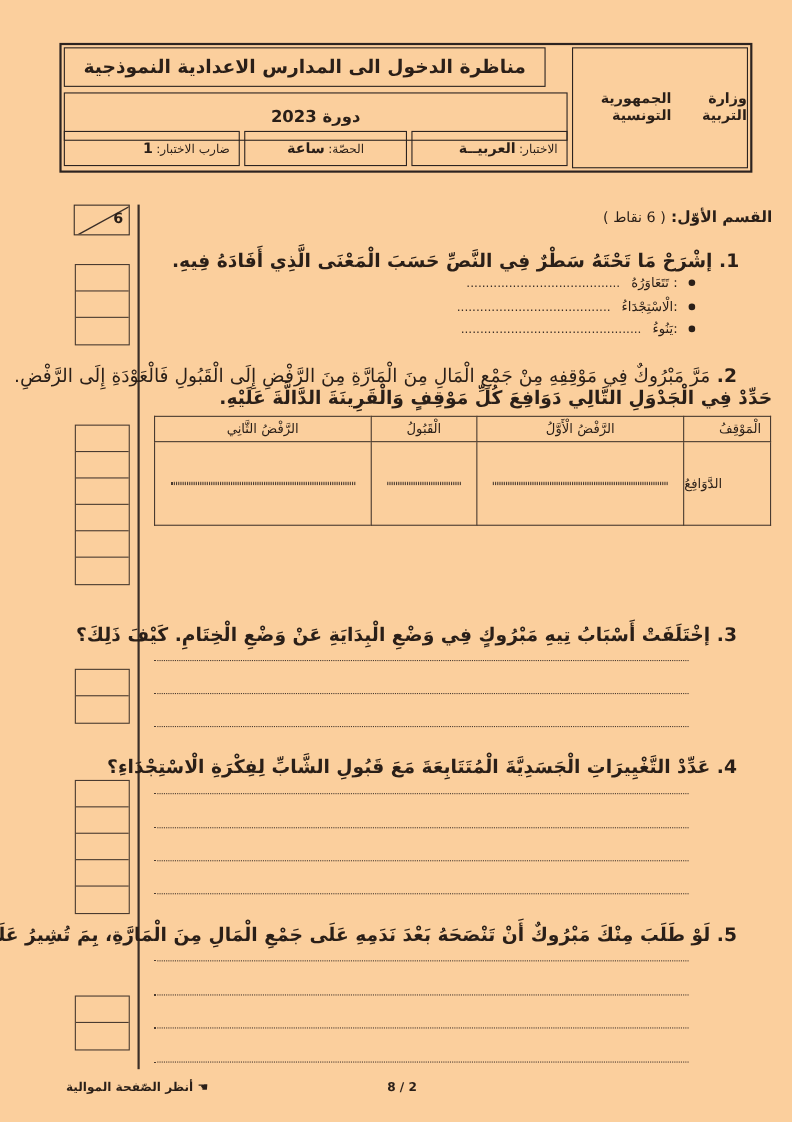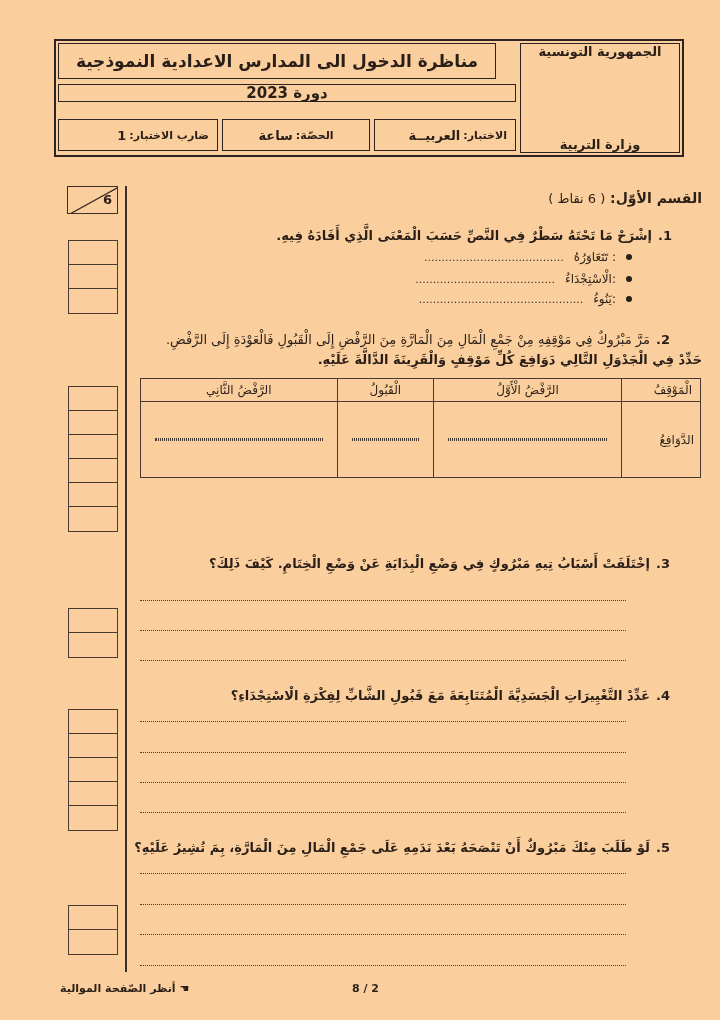--- a/index.html
+++ b/index.html
@@ -6,60 +6,60 @@
   body {
     width:720px; height:1020px; overflow:hidden; position:relative;
     background:#fbcf9d;
     font-family:"DejaVu Sans", sans-serif;
     color:#2a1f18;
   }
   .abs { position:absolute; }
   
   .hdr-outer { left:54px; top:39px; width:630px; height:118px; border:2px solid #2c2320; box-sizing:border-box; }
   .hdr-left { left:58px; top:43px; width:458px; height:110px; }
-  .hdr-right { left:520px; top:43px; width:160px; height:110px; border:1.5px solid #2c2320; box-sizing:border-box; display:flex; flex-direction:column; justify-content:space-between; align-items:center; gap:10px; }
+  .hdr-right { left:520px; top:43px; width:160px; height:110px; border:1.5px solid #2c2320; box-sizing:border-box; display:flex; flex-direction:row; justify-content:space-between; align-items:center; gap:10px; }
   .hdr-right span { font-weight:bold; font-size:13px; direction:rtl; }
   .hbox { position:absolute; border:1.5px solid #2c2320; box-sizing:border-box; display:flex; align-items:center; justify-content:center; font-weight:bold; direction:rtl; }
   .title-box { left:0; top:0; width:438px; height:36px; font-size:17px; }
-  .year-box { left:0; top:41px; width:458px; height:18px; font-size:15px; }
+  .year-box { left:0; top:41px; width:458px; height:44px; font-size:15px; }
   .info-box { top:76px; height:32px; font-size:11px; padding:0 8px; }
-  .info-box .lbl { font-weight:bold; }
+  .info-box .lbl { font-weight:normal; }
   .info-box .val { font-weight:bold; font-size:13px; margin-right:3px; }
   .ib1 { left:316px; width:142px; justify-content:flex-start; }
   .ib2 { left:164px; width:148px; }
   .ib3 { left:0; width:160px; justify-content:flex-start; }
 
   
   .margin-line { left:125px; top:186px; width:1.5px; height:786px; background:#3a2e27; }
   .score-box { left:67px; top:186px; width:51px; height:28px; border:1.5px solid #3a2e27; box-sizing:border-box; overflow:hidden; }
   .score-box svg { position:absolute; left:0; top:0; }
   .score-box .num { position:absolute; right:5px; top:5px; font-weight:bold; font-size:13px; }
   .grade-stack { position:absolute; left:68px; width:50px; border:1.2px solid #4a3b30; box-sizing:border-box; }
   .grade-cell { border-bottom:1.2px solid #4a3b30; box-sizing:border-box; }
   .grade-cell:last-child { border-bottom:none; }
 
   
   .rtl { direction:rtl; text-align:right; }
   .section-title { right:18px; top:190px; font-weight:bold; font-size:14px; }
   .section-title .pts { font-weight:normal; font-size:13px; }
-  .q { font-size:13px; font-weight:bold; white-space:nowrap; }
+  .q { font-size:17px; font-weight:bold; white-space:nowrap; }
   .q .num { font-weight:bold; margin-left:6px; }
   .bullet { font-size:12px; white-space:nowrap; display:flex; flex-direction:row-reverse; align-items:center; gap:10px; }
   .bullet .dot { width:6px; height:6px; border-radius:50%; background:#2a1f18; display:inline-block; }
   .dots { letter-spacing:0; color:#3a2e27; font-size:11px; overflow:hidden; white-space:nowrap; }
   .dotline { position:absolute; left:140px; width:486px; border-bottom:1.6px dotted #4a3b30; height:0; }
 
   
   table.grid { position:absolute; left:140px; top:378px; width:561px; border-collapse:collapse; direction:rtl; }
   table.grid td, table.grid th { border:1px solid #4a3b30; font-size:12px; font-weight:normal; padding:0; }
   table.grid th { height:22px; text-align:center; }
   table.grid th.first { width:70px; text-align:right; padding-right:8px; }
   .cell-lines { display:flex; flex-direction:column; justify-content:space-around; height:100%; padding:10px 14px; box-sizing:border-box; }
   .cell-lines i { display:block; border-bottom:1.6px dotted #4a3b30; height:0; }
-  td.rowlbl { text-align:right; padding-right:6px !important; font-size:12px; line-height:16px; }
+  td.rowlbl { text-align:left; padding-right:6px !important; font-size:12px; line-height:16px; }
 
   .footer-next { left:60px; top:982px; font-size:11px; font-weight:bold; direction:rtl; }
   .footer-page { left:352px; top:982px; font-size:11px; font-weight:bold; }
 </style>
 </head>
 <body>
 
 <div class="abs hdr-outer"></div>
 <div class="abs hdr-left">
   <div class="hbox title-box">مناظرة الدخول الى المدارس الاعدادية النموذجية</div>
@@ -177,21 +177,21 @@
           <div class="cell-lines">
             <i></i>
             <i></i>
             <i></i>
           </div>
         </td>
   </tr>
 </tbody>
   </table>
 
-<div class="abs rtl q" style="right:50px; top:556px;">
+<div class="abs rtl q" style="right:50px; top:568px;">
   <span class="num">3.</span><span>إخْتَلَفَتْ أَسْبَابُ تِيهِ مَبْرُوكٍ فِي وَضْعِ الْبِدَايَةِ عَنْ وَضْعِ الْخِتَامِ. كَيْفَ ذَلِكَ؟</span>
 </div>
 <div class="dotline" style="top:600px;"></div>
 <div class="dotline" style="top:630px;"></div>
 <div class="dotline" style="top:660px;"></div>
 
 <div class="abs rtl q" style="right:50px; top:688px;">
   <span class="num">4.</span><span>عَدِّدْ التَّغْيِيرَاتِ الْجَسَدِيَّةَ الْمُتَتَابِعَةَ مَعَ قَبُولِ الشَّابِّ لِفِكْرَةِ الْاسْتِجْدَاءِ؟</span>
 </div>
 <div class="dotline" style="top:721px;"></div>

